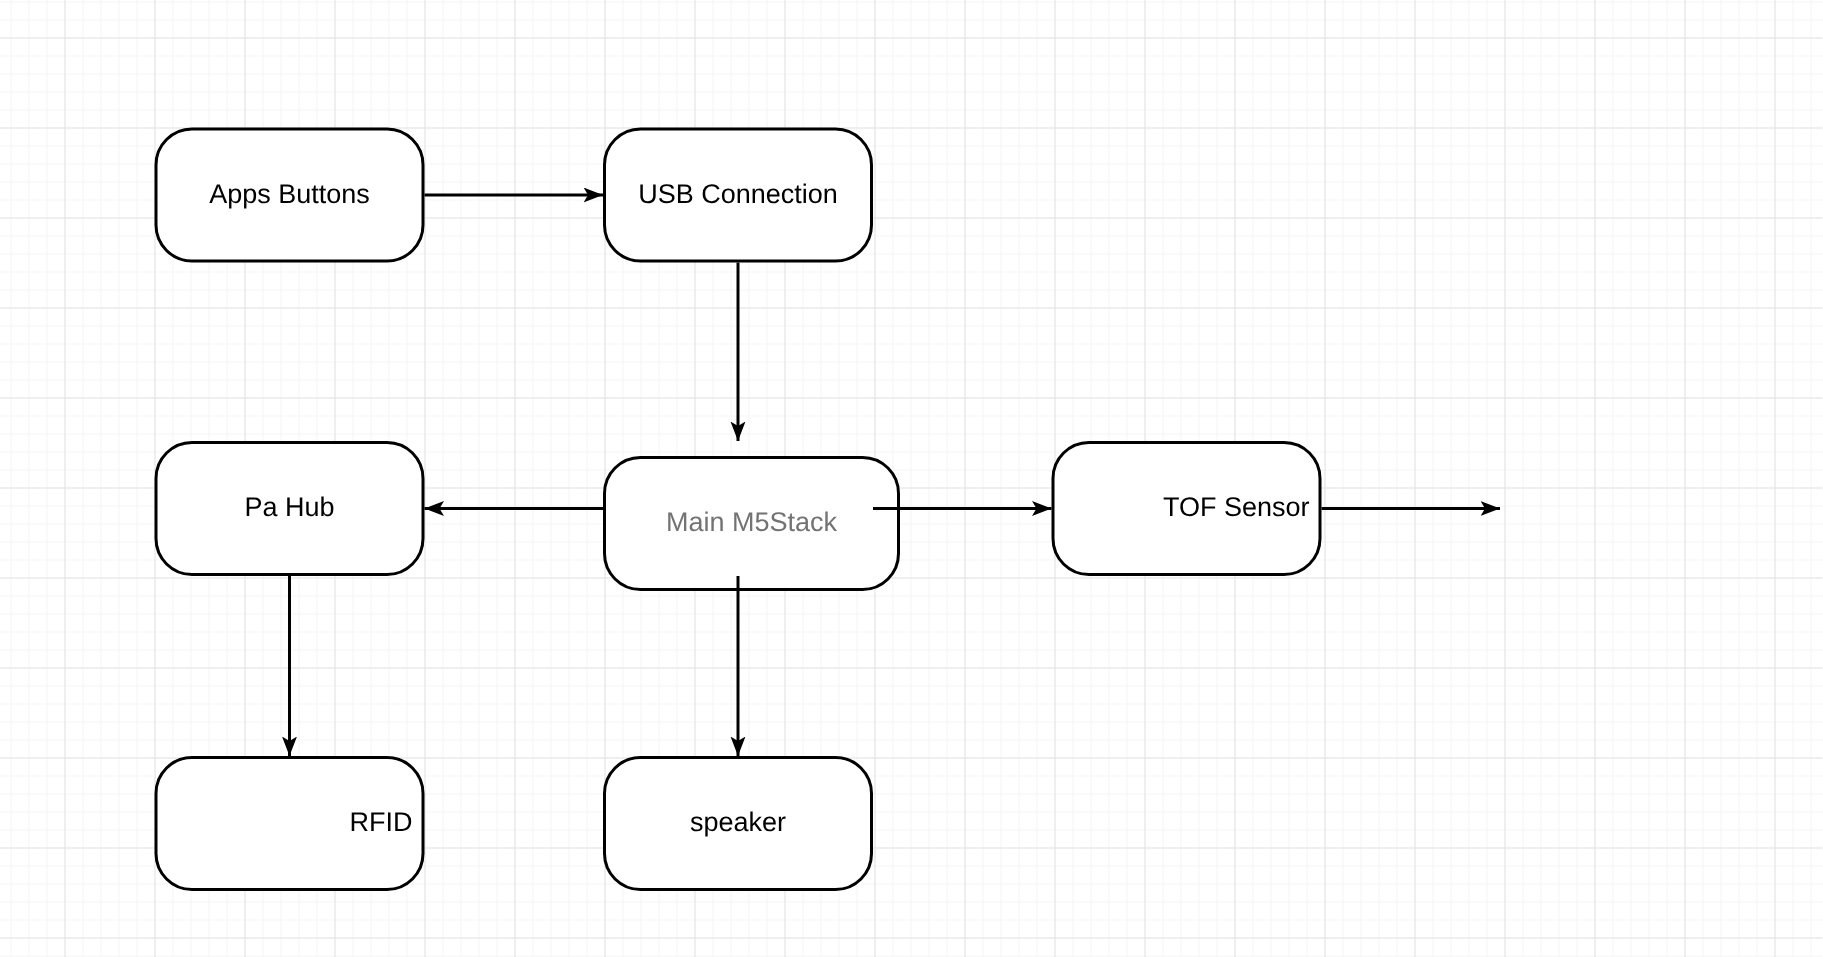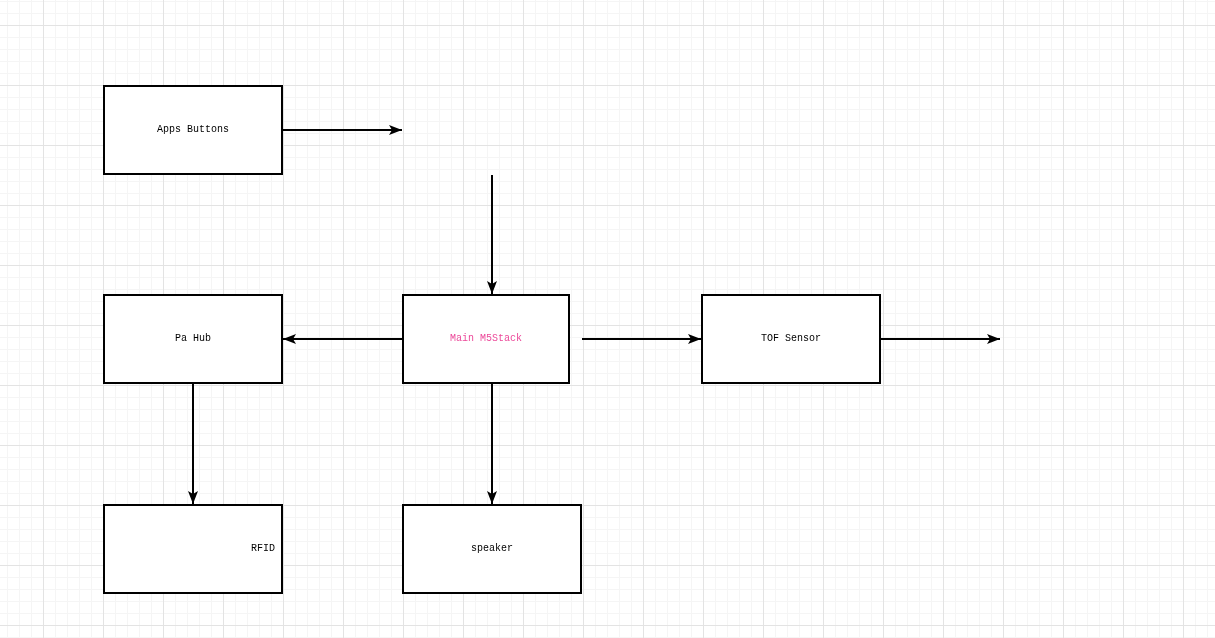--- a/index.html
+++ b/index.html
@@ -14,24 +14,25 @@
     background-color: #ffffff;
     
   }
   .node {
     position: absolute;
     box-sizing: border-box;
     display: flex;
     align-items: center;
     justify-content: center;
     text-align: center;
-    font-family: Liberation Mono, monospace;
-    font-size: 10px;
+    font-family: Liberation Sans, sans-serif;
+    font-size: 18px;
     line-height: 1.2;
     cursor: default;
+    border-radius: 25px;
   }
   .node .node-label {
     padding: 0 6px;
   }
   #edges-layer {
     position: absolute;
     left: 0;
     top: 0;
     pointer-events: none;
   }
@@ -40,27 +41,30 @@
     fill: none;
   }
 </style>
 </head>
 <body>
 
 <div id="canvas" style="width: 1215px; height: 638px; background-color: rgb(255, 255, 255); background-image: linear-gradient(90deg, rgb(227, 227, 227) 1px, transparent 1px), linear-gradient(rgb(227, 227, 227) 1px, transparent 1px), linear-gradient(90deg, rgb(245, 245, 245) 1px, transparent 1px), linear-gradient(rgb(245, 245, 245) 1px, transparent 1px); background-size: 60px 60px, 60px 60px, 12px 12px, 12px 12px; background-position: 43px 0px, 0px 25px, 7px 0px, 0px 1px;">
     <div class="node" style="left: 103px; top: 85px; width: 180px; height: 90px; background: rgb(255, 255, 255); border: 2px solid rgb(0, 0, 0); color: rgb(0, 0, 0);">
       <span class="node-label">Apps Buttons</span>
     </div>
+    <div class="node" style="left: 402px; top: 85px; width: 180px; height: 90px; background: rgb(255, 255, 255); border: 2px solid rgb(0, 0, 0); color: rgb(0, 0, 0);">
+      <span class="node-label">USB Connection</span>
+    </div>
     <div class="node" style="left: 103px; top: 294px; width: 180px; height: 90px; background: rgb(255, 255, 255); border: 2px solid rgb(0, 0, 0); color: rgb(0, 0, 0); text-align: right;">
       <span class="node-label">Pa Hub</span>
     </div>
-    <div class="node" style="left: 402px; top: 294px; width: 168px; height: 90px; background: rgb(255, 255, 255); border: 2px solid rgb(0, 0, 0); color: #ec4899;">
+    <div class="node" style="left: 402px; top: 304px; width: 198px; height: 90px; background: rgb(255, 255, 255); border: 2px solid rgb(0, 0, 0); color: #737373;">
       <span class="node-label">Main M5Stack</span>
     </div>
-    <div class="node" style="left: 701px; top: 294px; width: 180px; height: 90px; background: rgb(255, 255, 255); border: 2px solid rgb(0, 0, 0); color: rgb(0, 0, 0);">
+    <div class="node" style="left: 701px; top: 294px; width: 180px; height: 90px; background: rgb(255, 255, 255); border: 2px solid rgb(0, 0, 0); color: rgb(0, 0, 0); justify-content: flex-end;">
       <span class="node-label">TOF Sensor</span>
     </div>
     <div class="node" style="left: 103px; top: 504px; width: 180px; height: 90px; background: rgb(255, 255, 255); border: 2px solid rgb(0, 0, 0); color: rgb(0, 0, 0); justify-content: flex-end;">
       <span class="node-label">RFID</span>
     </div>
     <div class="node" style="left: 402px; top: 504px; width: 180px; height: 90px; background: rgb(255, 255, 255); border: 2px solid rgb(0, 0, 0); color: rgb(0, 0, 0);">
       <span class="node-label">speaker</span>
     </div>
     <svg id="edges-layer" width="1215" height="638">
       <defs>

